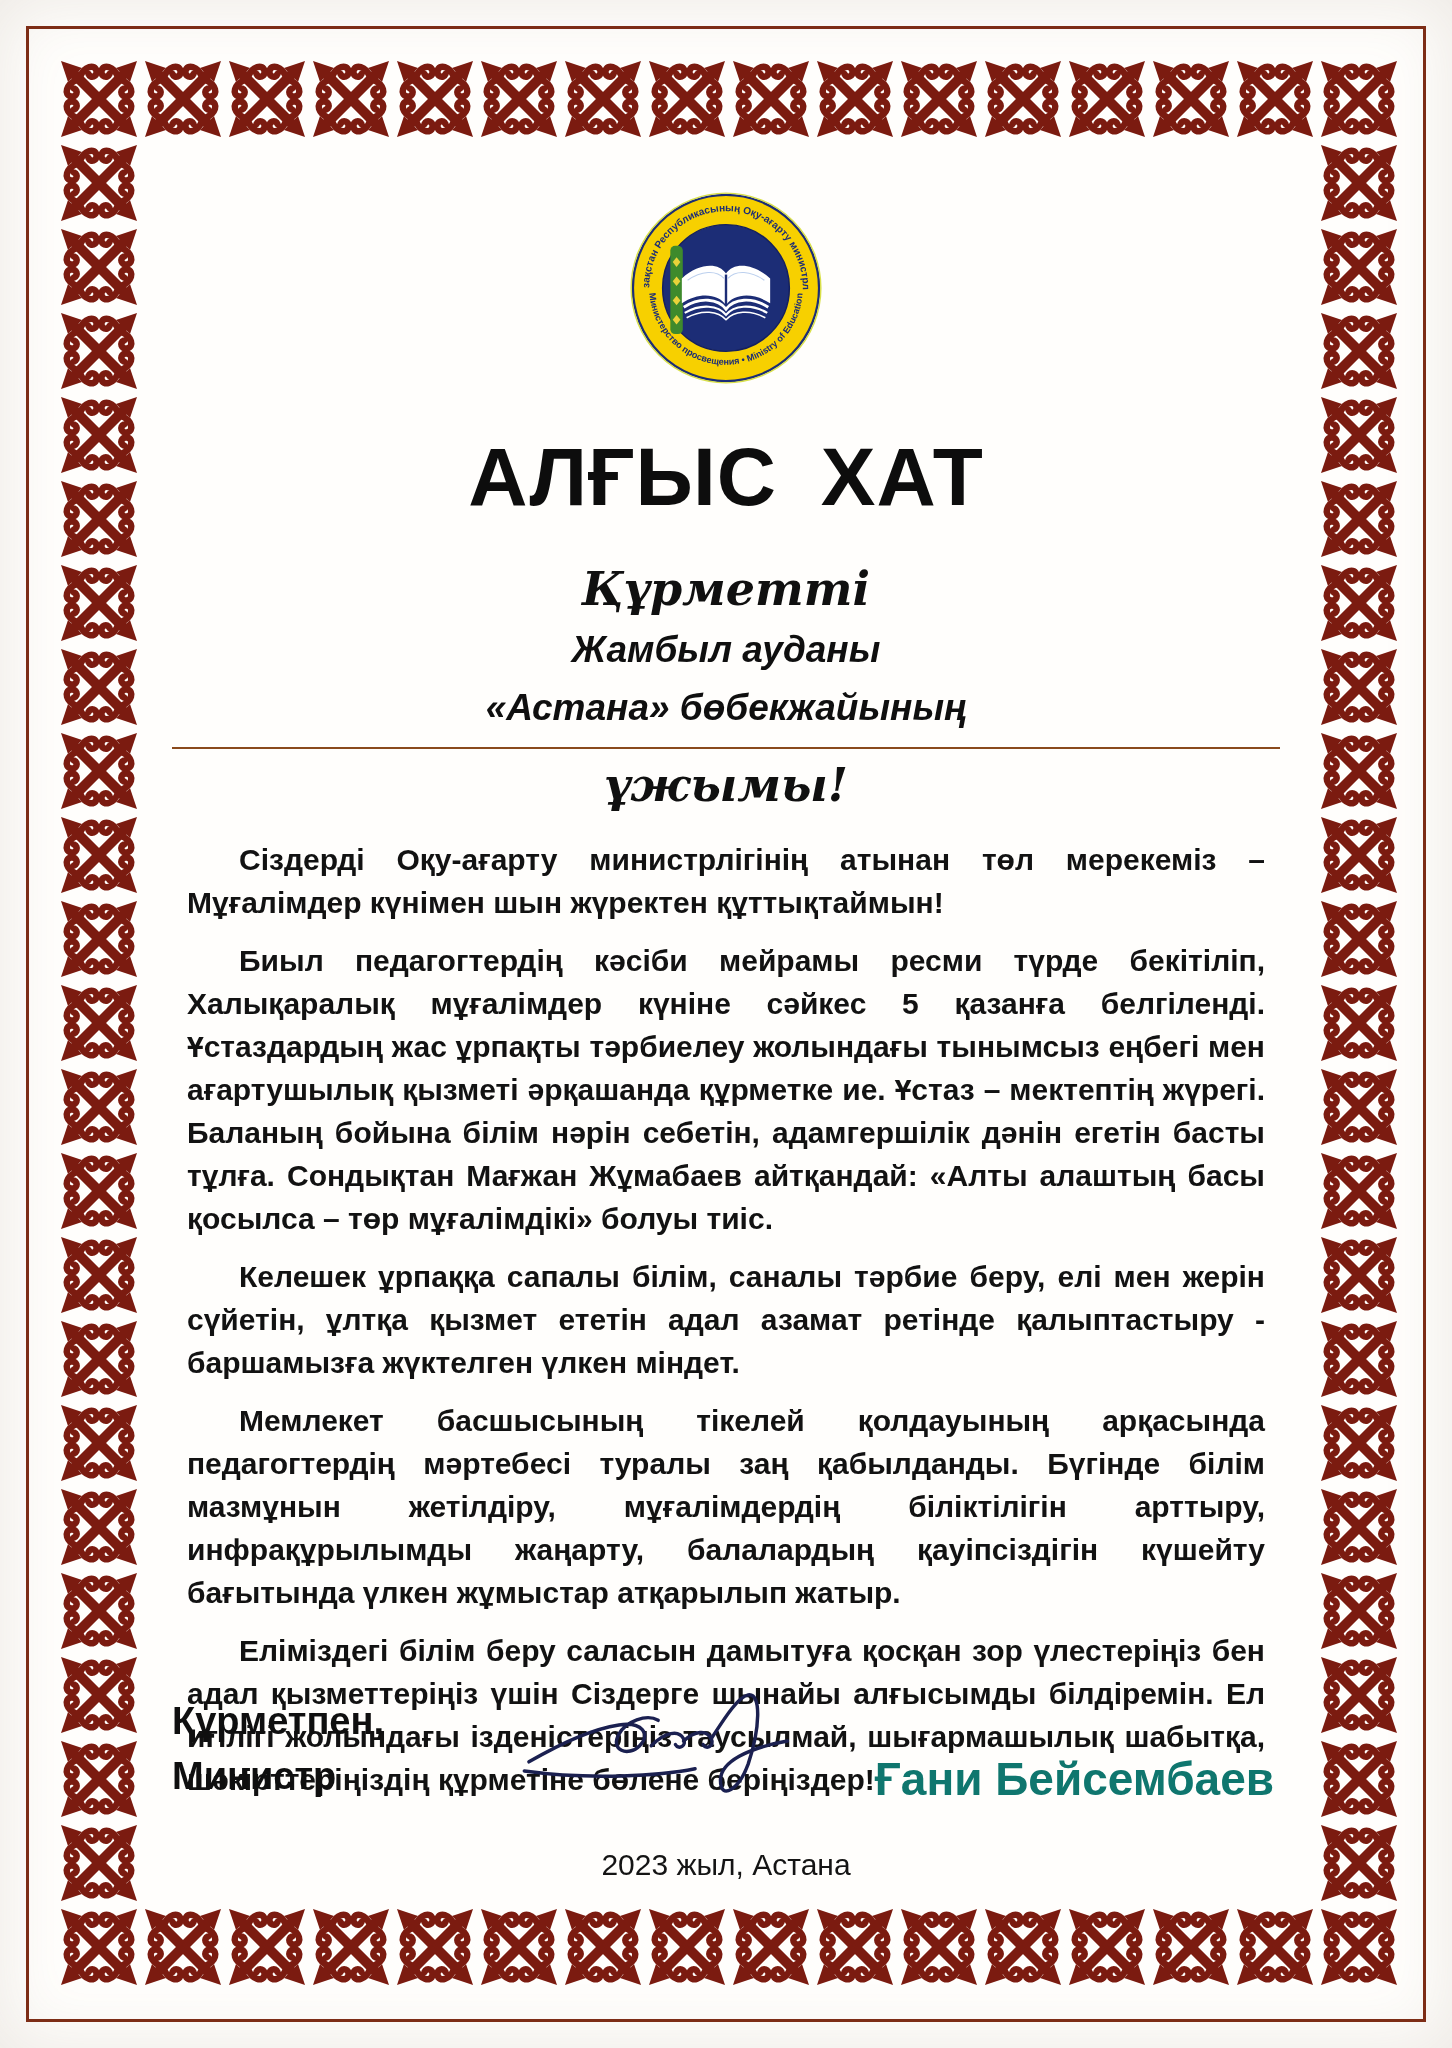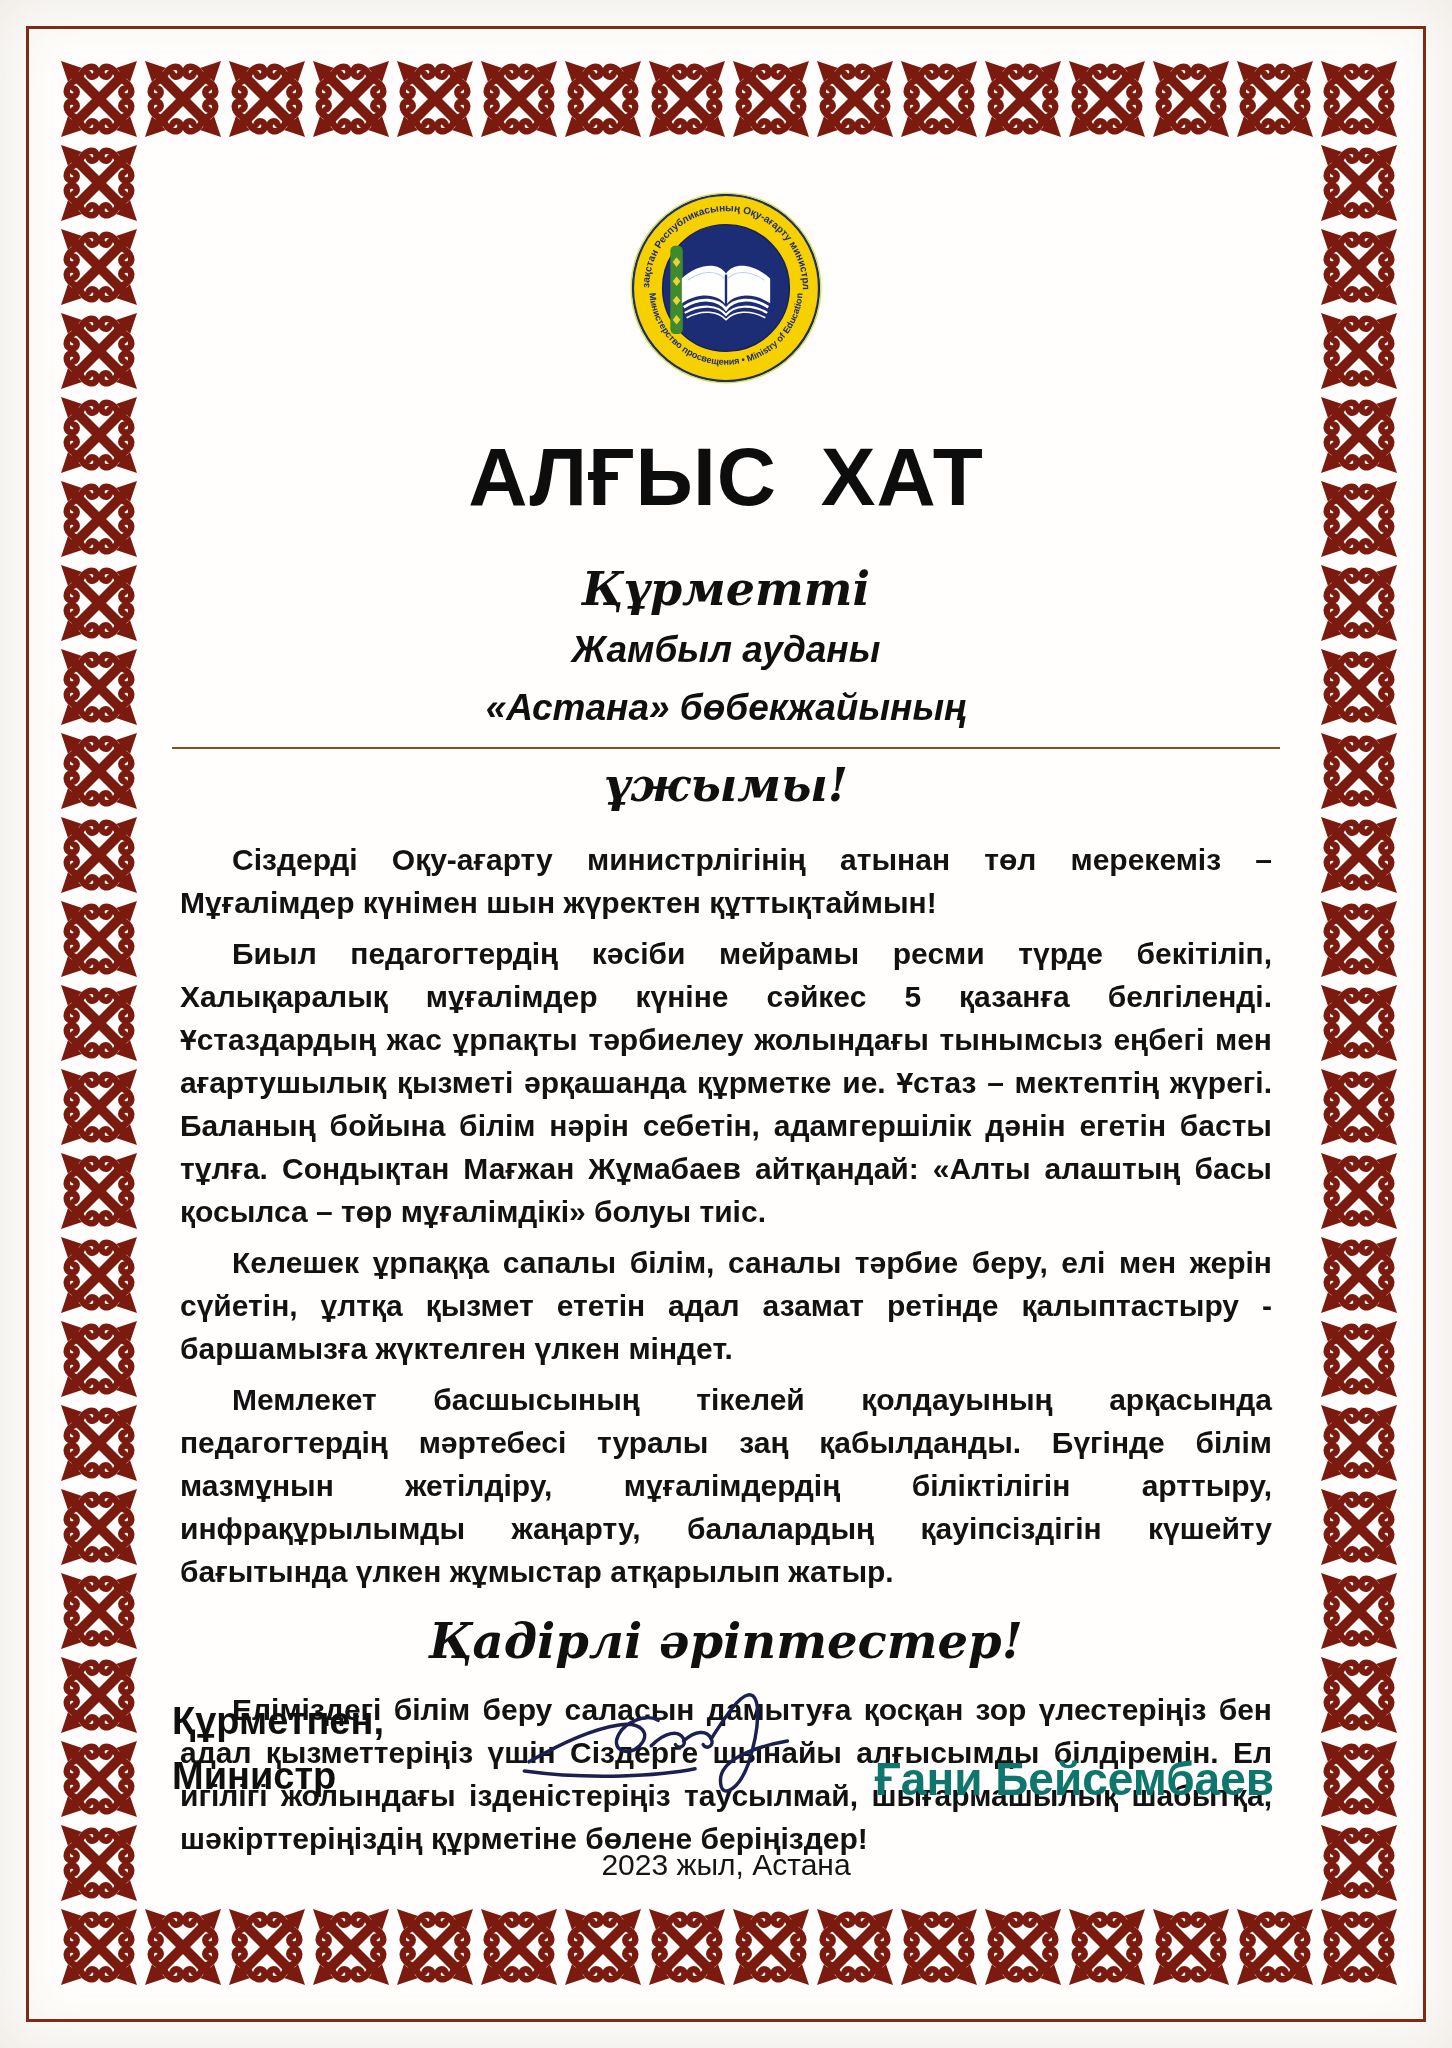--- a/index.html
+++ b/index.html
@@ -40,21 +40,21 @@
     margin:16px 0 0 0;border:none;
     border-top:2px solid #8a4a1c;height:0;width:100%;
   }
   .collective{margin-top:10px;font-size:46px;line-height:1.15;}
   .body-text{
     margin-top:26px;
     text-align:justify;
     font-size:30px;line-height:43px;font-weight:600;
     color:#121212;
   }
-  .body-text p{margin:8px;text-indent:52px;}
+  .body-text p{margin:15px;text-indent:52px;}
   .colleagues{
     text-align:center;font-size:48px;line-height:1.1;
     margin:22px 0 20px 0;
   }
   .closing{
     position:absolute;left:0;top:1694px;width:100%;
     text-align:left;
   }
   .closing-left{
     display:inline-block;vertical-align:top;
@@ -150,21 +150,20 @@
 
     <hr class="rule">
 
     <div class="script collective">ұжымы!</div>
 
     <div class="body-text">
       <p>Сіздерді Оқу-ағарту министрлігінің атынан төл мерекеміз – Мұғалімдер күнімен шын жүректен құттықтаймын!</p>
       <p>Биыл педагогтердің кәсіби мейрамы ресми түрде бекітіліп, Халықаралық мұғалімдер күніне сәйкес 5 қазанға белгіленді. Ұстаздардың жас ұрпақты тәрбиелеу жолындағы тынымсыз еңбегі мен ағартушылық қызметі әрқашанда құрметке ие. Ұстаз – мектептің жүрегі. Баланың бойына білім нәрін себетін, адамгершілік дәнін егетін басты тұлға. Сондықтан Мағжан Жұмабаев айтқандай: «Алты алаштың басы қосылса – төр мұғалімдікі» болуы тиіс.</p>
       <p>Келешек ұрпаққа сапалы білім, саналы тәрбие беру, елі мен жерін сүйетін, ұлтқа қызмет ететін адал азамат ретінде қалыптастыру - баршамызға жүктелген үлкен міндет.</p>
       <p>Мемлекет басшысының тікелей қолдауының арқасында педагогтердің мәртебесі туралы заң  қабылданды. Бүгінде  білім мазмұнын жетілдіру, мұғалімдердің біліктілігін арттыру, инфрақұрылымды жаңарту, балалардың қауіпсіздігін күшейту бағытында үлкен жұмыстар атқарылып жатыр.</p>
-      <div class="script colleagues">Қадірлі әріптестер!</div>
       <p>Еліміздегі білім беру саласын дамытуға қосқан зор үлестеріңіз бен адал қызметтеріңіз үшін Сіздерге шынайы алғысымды білдіремін. Ел игілігі жолындағы ізденістеріңіз таусылмай, шығармашылық шабытқа, шәкірттеріңіздің құрметіне бөлене беріңіздер!</p>
     </div>
 
     <div class="closing">
       <div class="closing-left">
         <div>Құрметпен,</div>
         <div>Министр</div>
       </div>
 
       <svg class="signature" width="300" height="140" viewBox="0 0 260 120">

